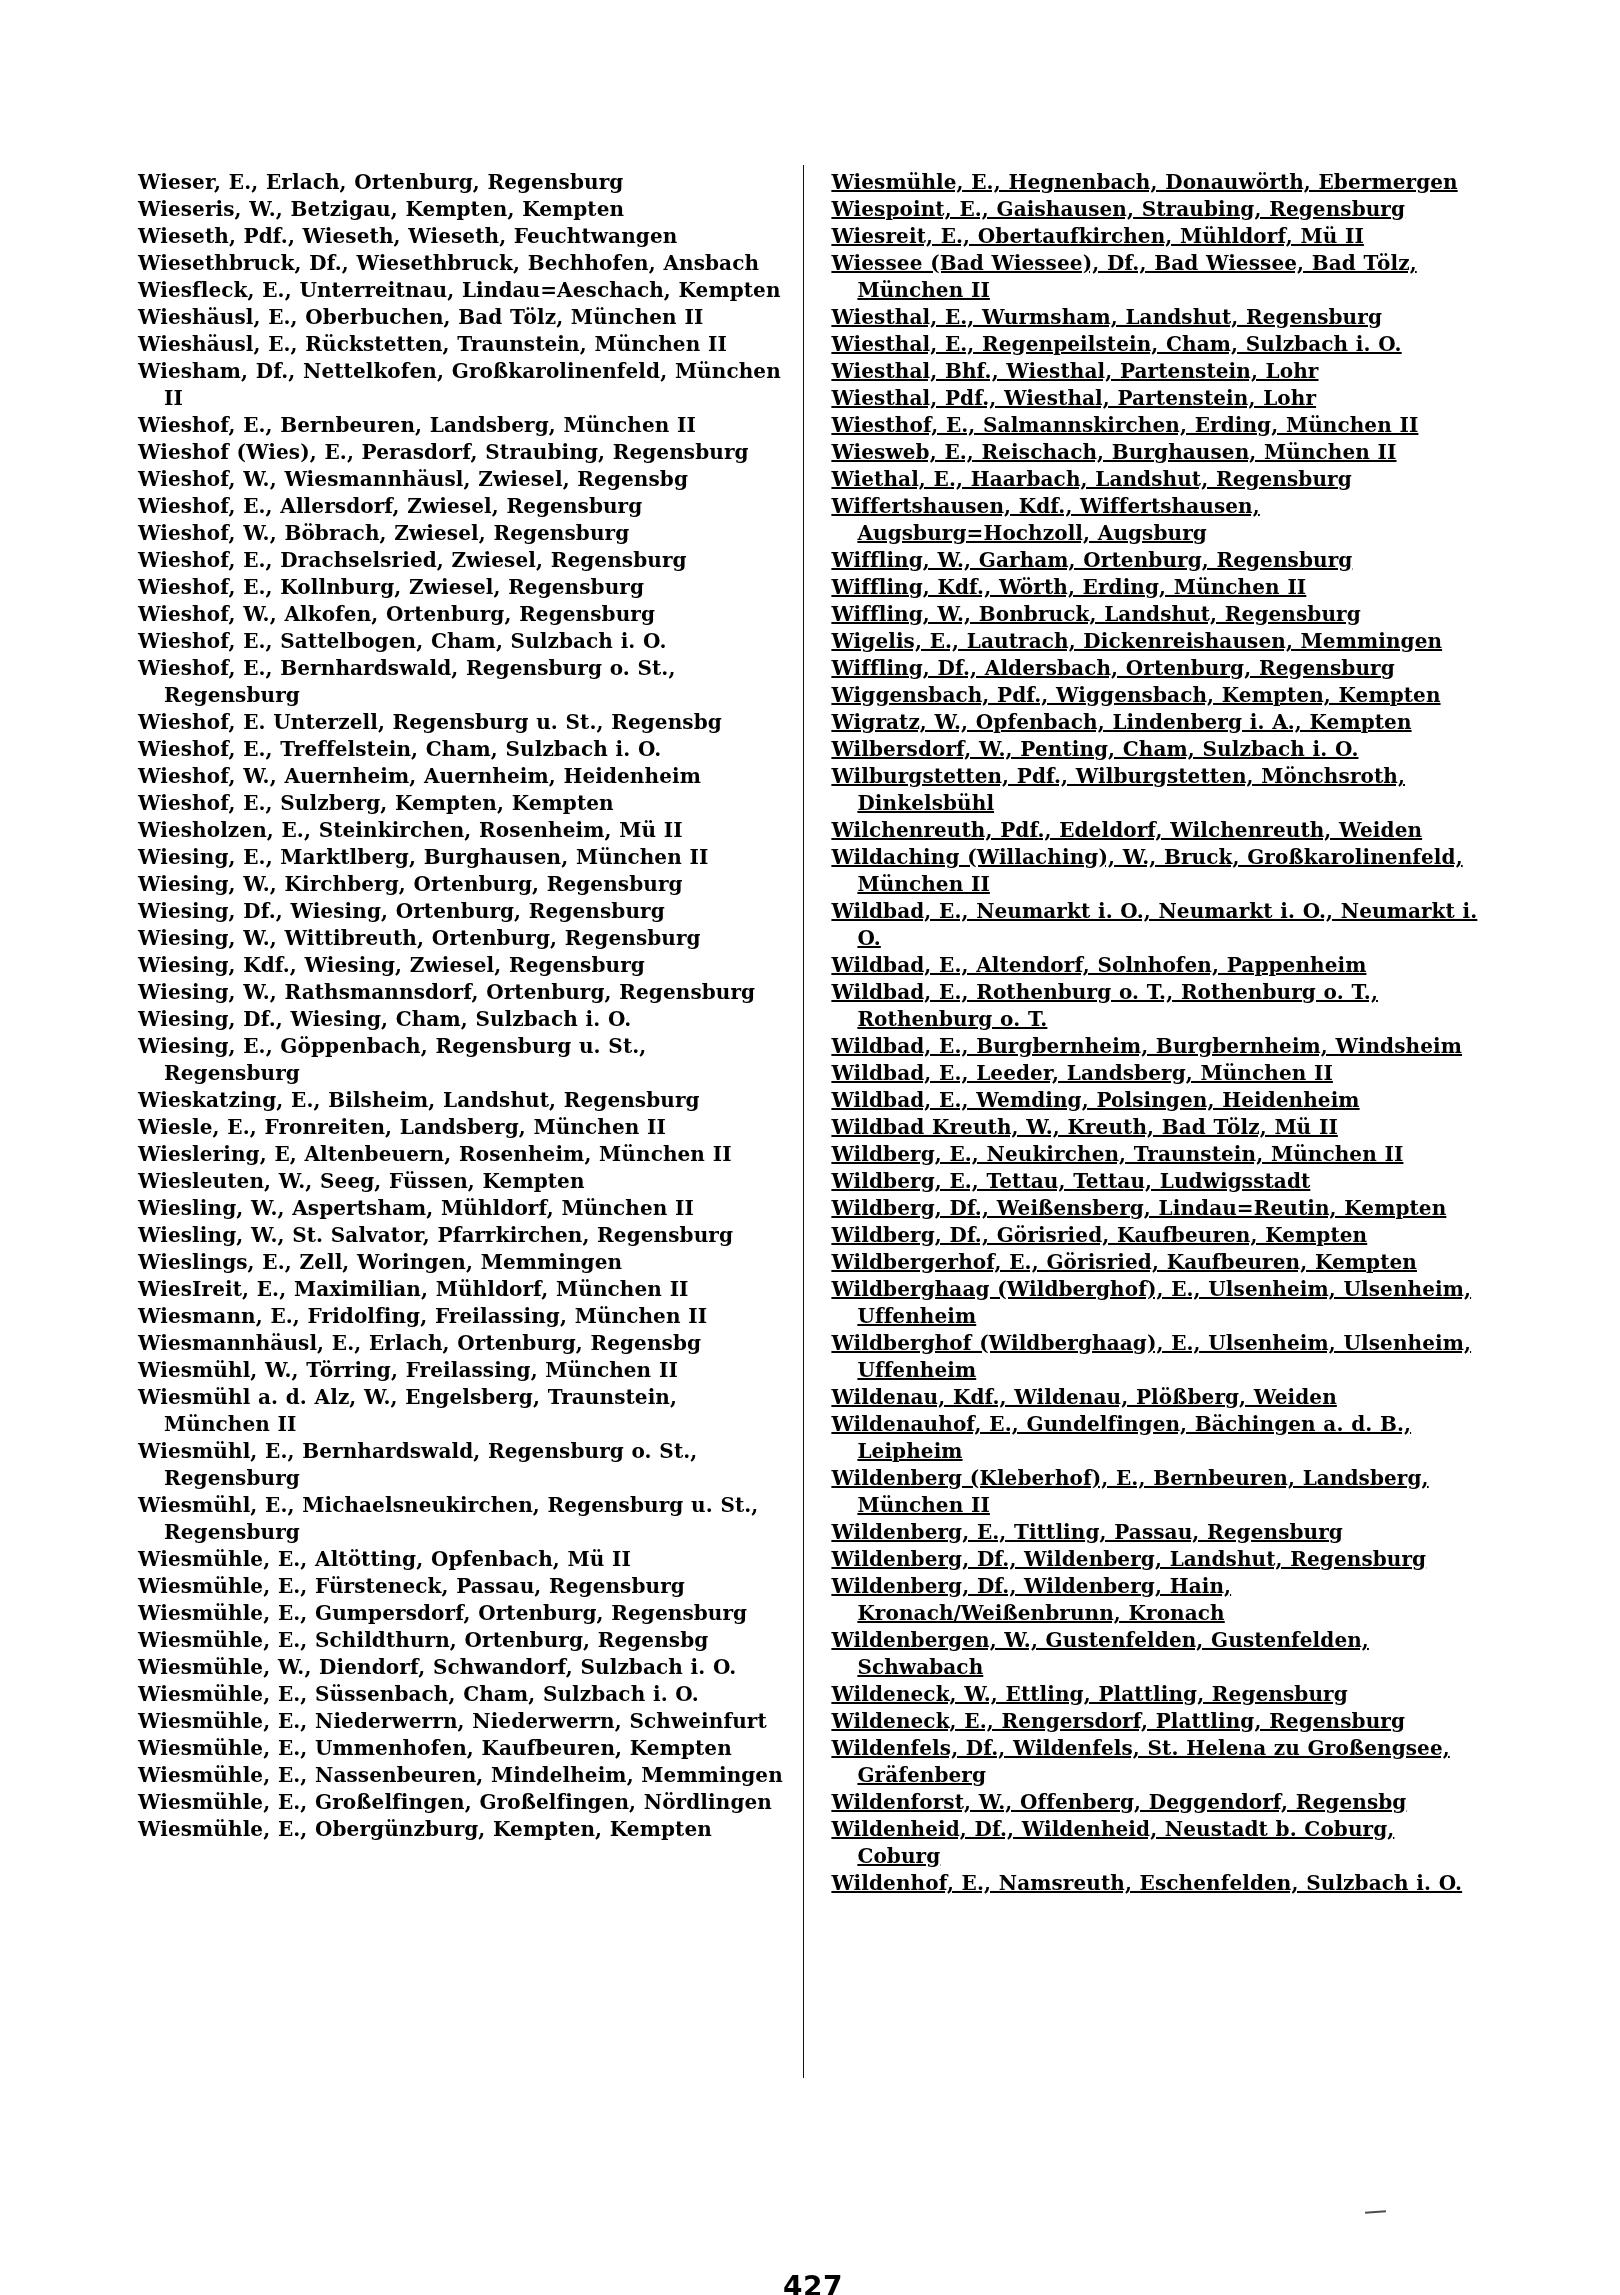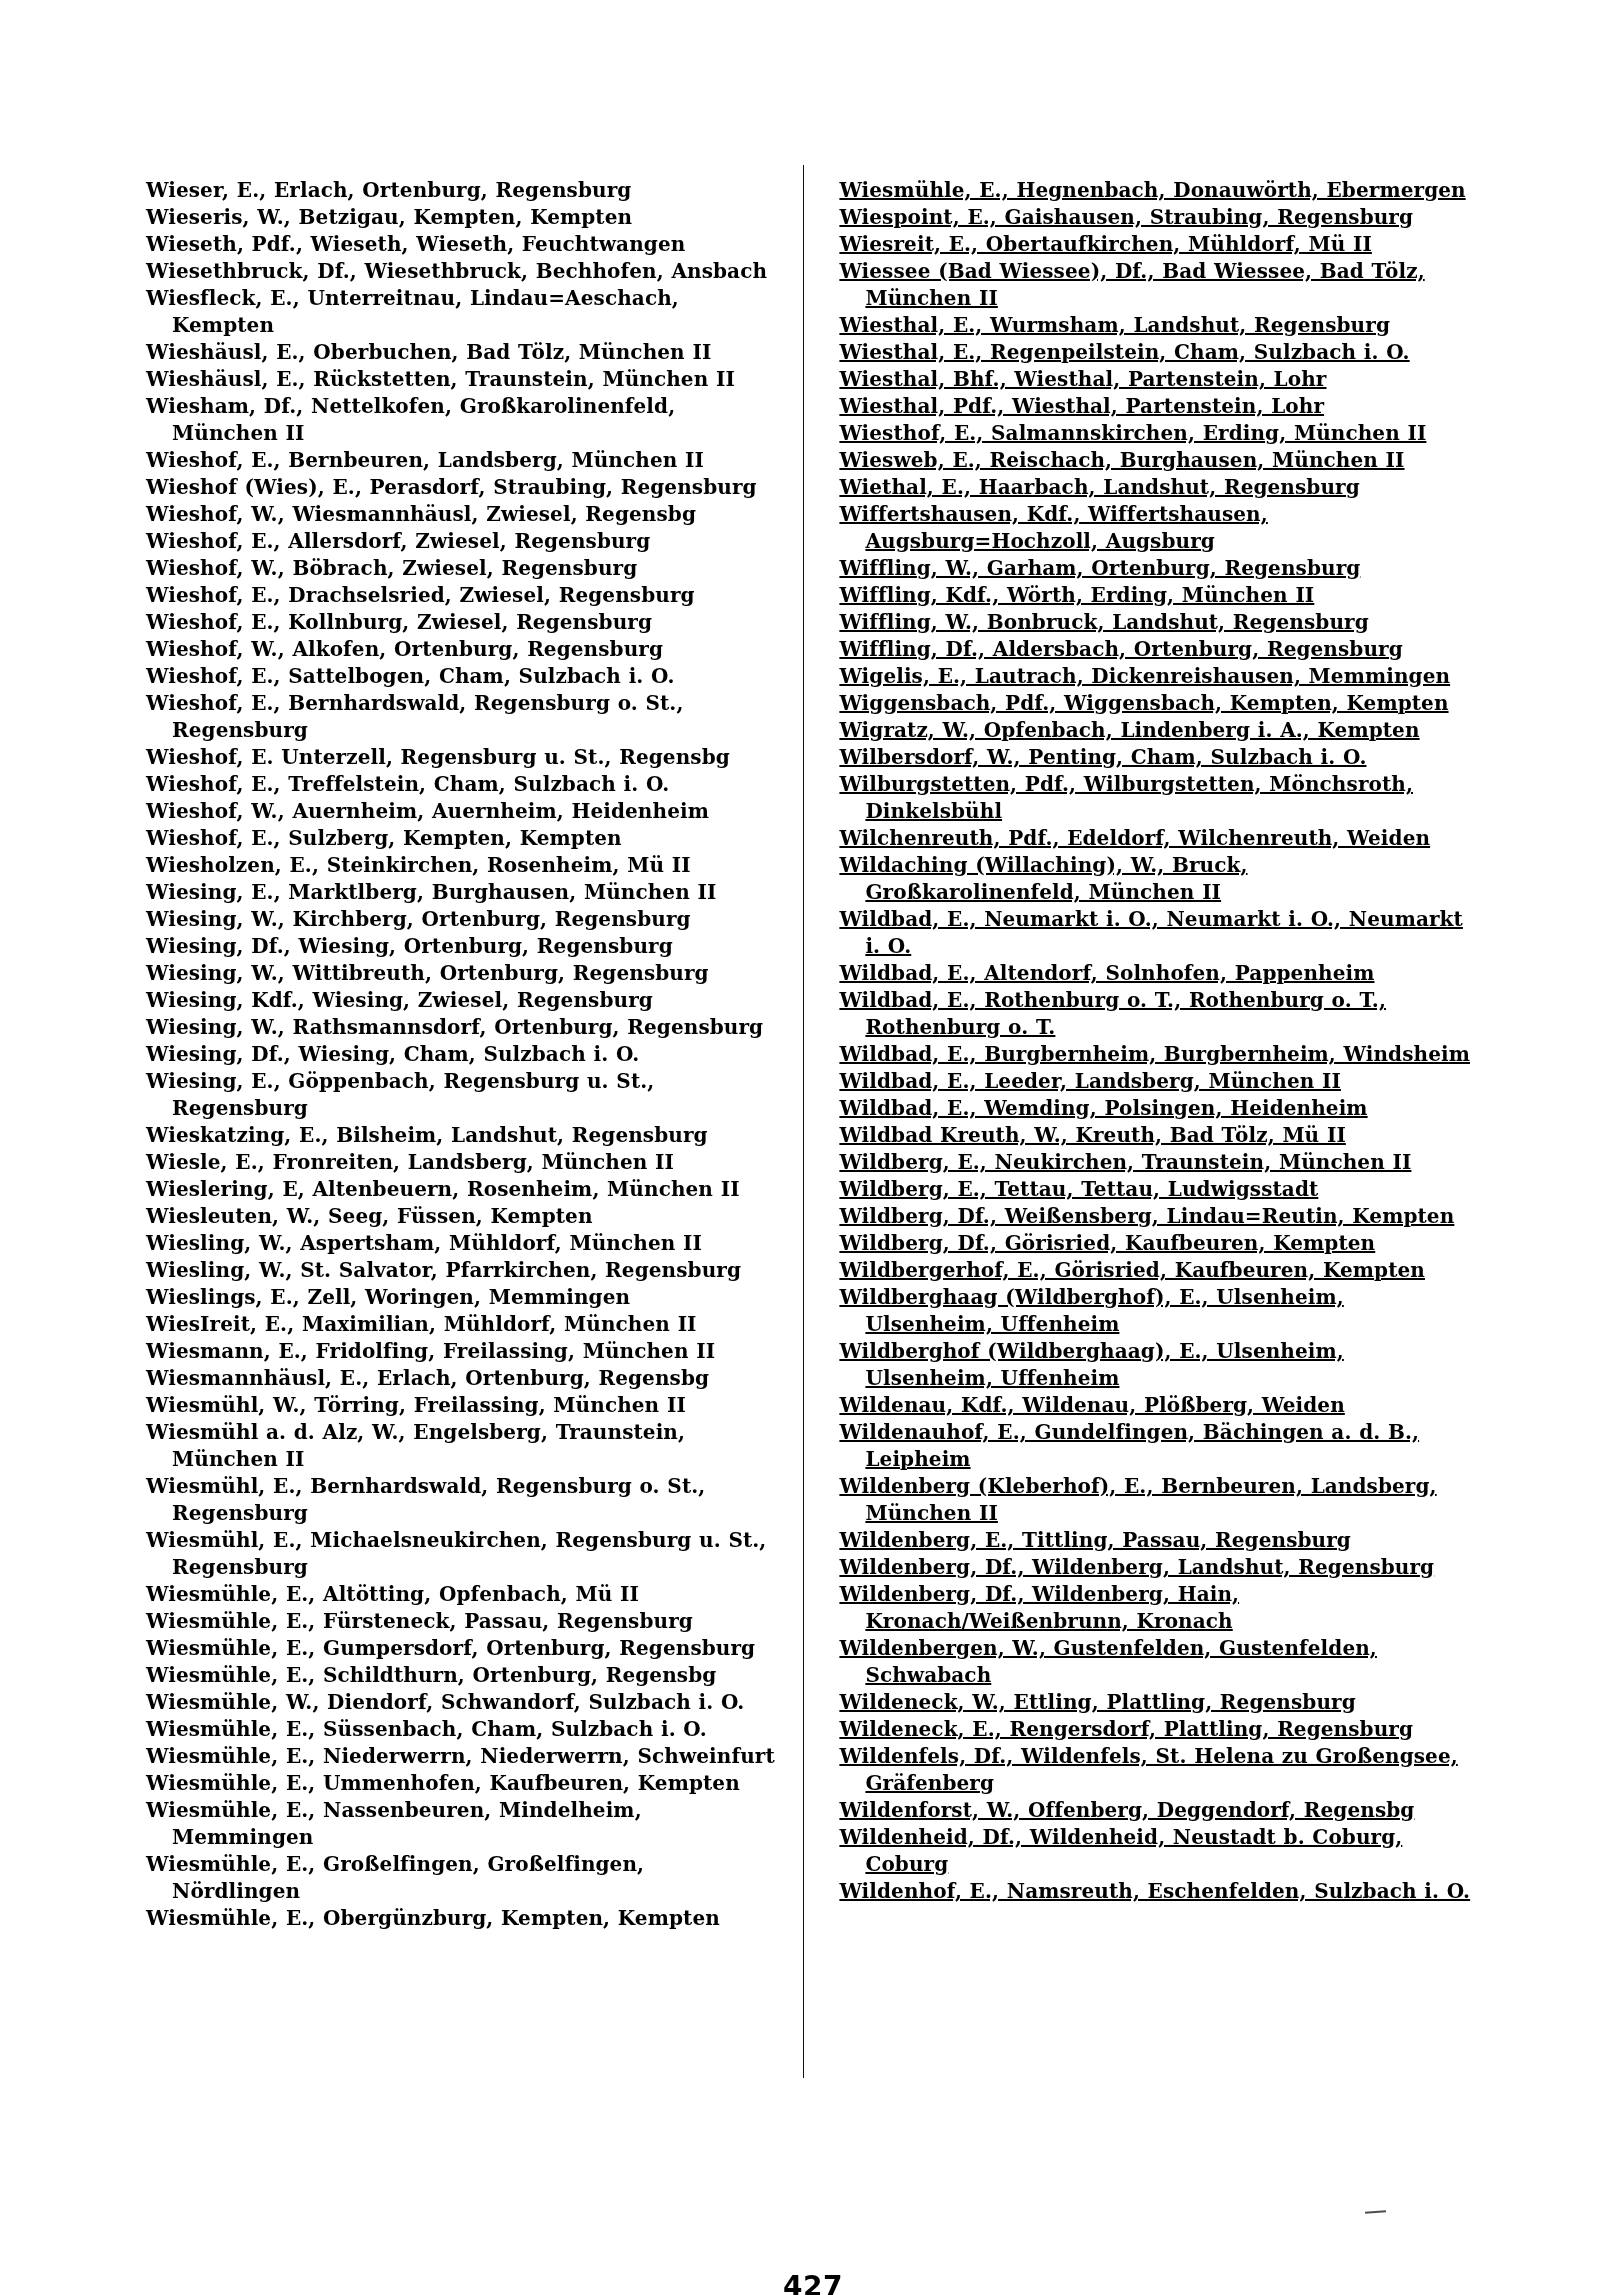--- a/index.html
+++ b/index.html
@@ -57,21 +57,21 @@
     top: -4.5px;
     width: 0;
     height: 1913px;
     border-left: 1.7px solid #111;
     flex: 0 0 auto;
   }
 
   
   .entry-list {
     list-style: none;
-    margin: 8px;
+    margin: 0;
     padding: 0;
   }
 
   .entry {
     font-family: "DejaVu Serif", serif;
     font-size: 20px;
     line-height: 27px;
     letter-spacing: 0.1px;
     
     padding-left: 26px;
@@ -339,24 +339,24 @@
             <li class="entry">
               <span class="fraktur">Wiffling, W., Garham, Ortenburg, Regensburg</span>
             </li>
             <li class="entry">
               <span class="fraktur">Wiffling, Kdf., Wörth, Erding, München II</span>
             </li>
             <li class="entry">
               <span class="fraktur">Wiffling, W., Bonbruck, Landshut, Regensburg</span>
             </li>
             <li class="entry">
+              <span class="fraktur">Wigelis, E., Lautrach, Dickenreishausen, Memmingen</span>
+            </li>
+            <li class="entry">
               <span class="fraktur">Wiffling, Df., Aldersbach, Ortenburg, Regensburg</span>
-            </li>
-            <li class="entry">
-              <span class="fraktur">Wigelis, E., Lautrach, Dickenreishausen, Memmingen</span>
             </li>
             <li class="entry">
               <span class="fraktur">Wiggensbach, Pdf., Wiggensbach, Kempten, Kempten</span>
             </li>
             <li class="entry">
               <span class="fraktur">Wigratz, W., Opfenbach, Lindenberg i. A., Kempten</span>
             </li>
             <li class="entry">
               <span class="fraktur">Wilbersdorf, W., Penting, Cham, Sulzbach i. O.</span>
             </li>

